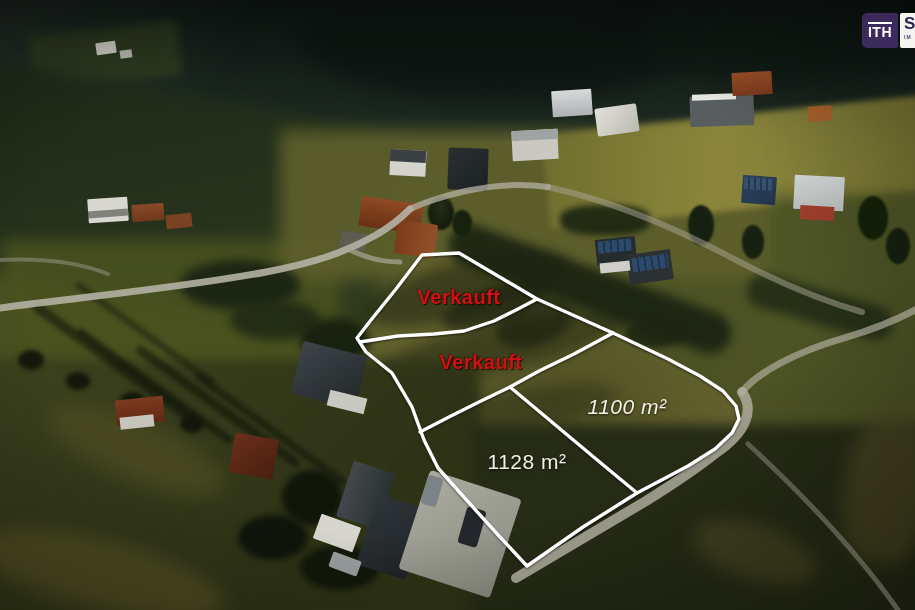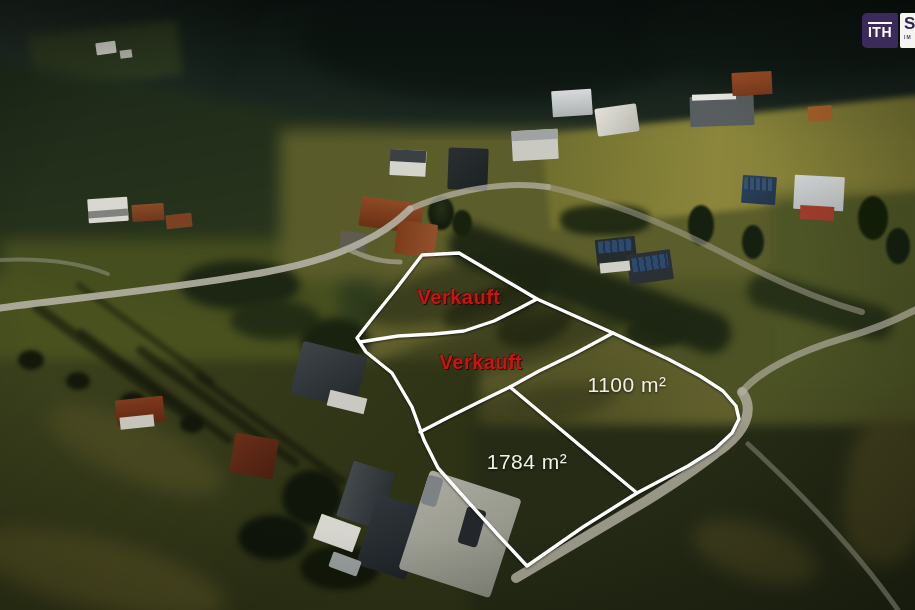--- a/index.html
+++ b/index.html
@@ -153,22 +153,22 @@
   <svg id="plotlines" class="layer" width="915" height="610" viewBox="0 0 915 610">
     <polygon points="422,255 459,253 537,299 613,333 668,359 700,376 723,391 736,406 739,419 732,433 715,449 688,466 637,493 583,527 527,566 499,536 462,495 438,468 424,440 412,407 392,373 366,352 357,338 371,320 396,289"></polygon>
     <polyline points="360,342 398,336 434,334 464,331 494,321 518,309 537,299"></polyline>
     <polyline points="613,333 574,354 539,371 510,387"></polyline>
     <polyline points="510,387 479,402 449,417 420,432"></polyline>
     <polyline points="510,387 553,423 596,459 637,493"></polyline>
   </svg>
 
   <div class="label sold" style="left:459px;top:297px;">Verkauft</div>
   <div class="label sold" style="left:481px;top:362px;">Verkauft</div>
-  <div class="label area" style="left:627px;top:385px;">1100 m²</div>
-  <div class="label area" style="left:527px;top:462px;">1784 m²</div>
+  <div class="label area" style="left:627px;top:407px;font-style:italic;">1100 m²</div>
+  <div class="label area" style="left:527px;top:462px;">1128 m²</div>
 
   <div class="logo">
     <div class="logo-brand">
       <span>ITH</span>
     </div>
     <div class="logo-partner">
       <span class="big">S</span>
       <span class="tiny">IM</span>
     </div>
   </div>

